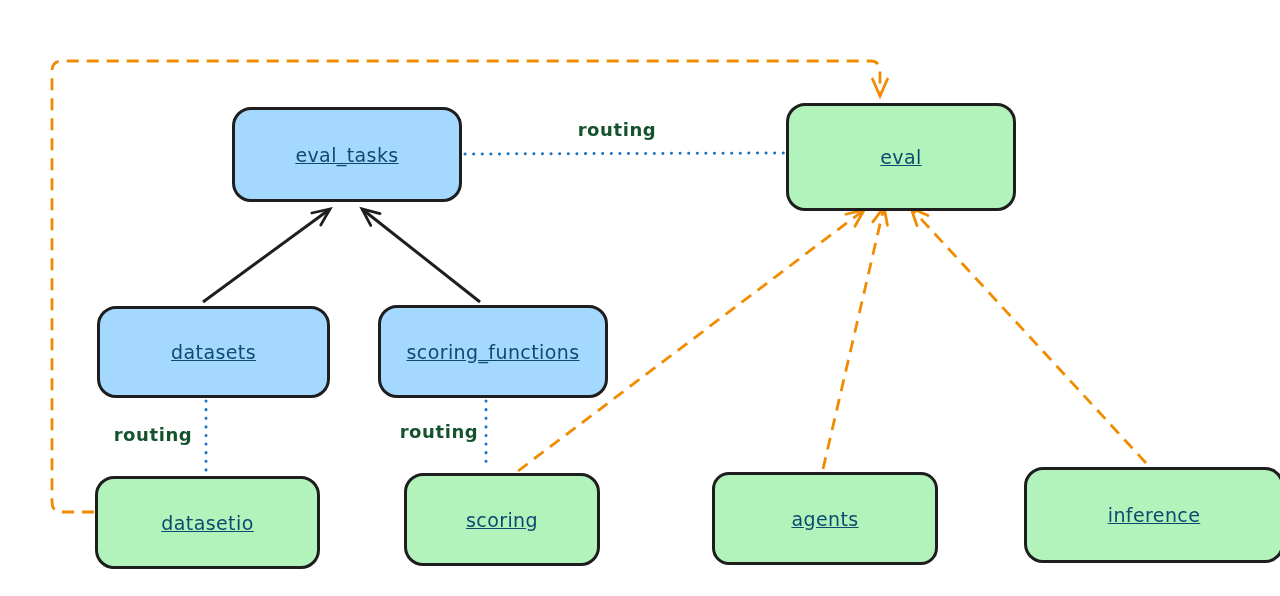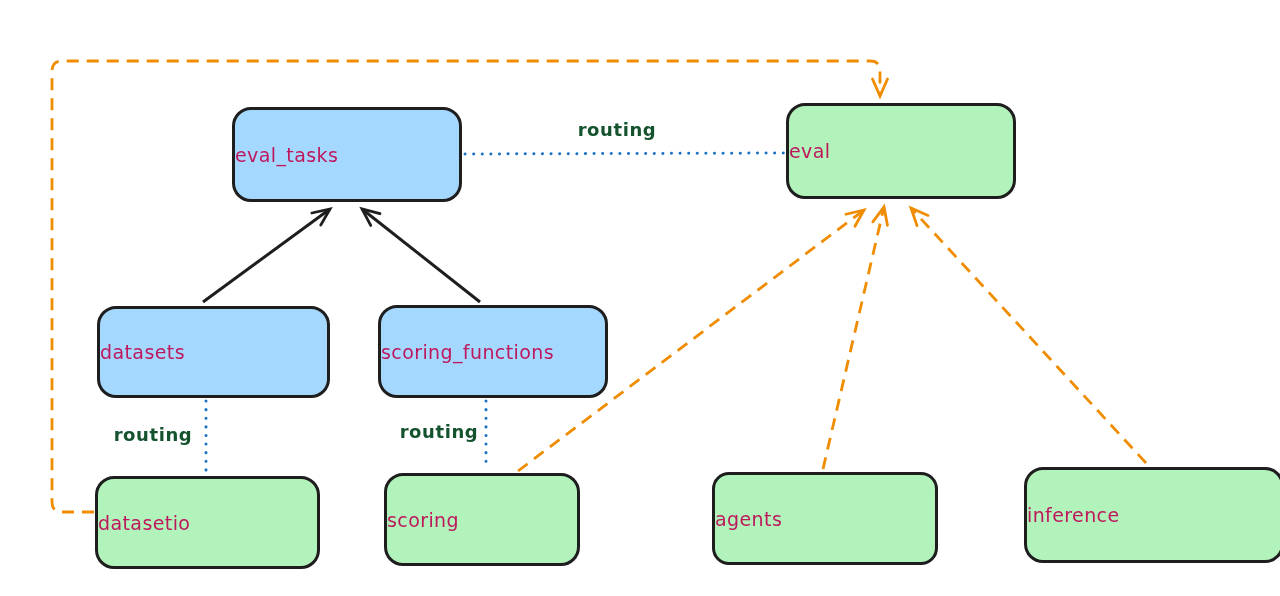--- a/index.html
+++ b/index.html
@@ -21,25 +21,26 @@
     width: 1280px;
     height: 596px;
   }
   .node {
     position: absolute;
     box-sizing: border-box;
     border: 3px solid #1e1e1e;
     border-radius: 19px;
     display: flex;
     align-items: center;
-    justify-content: flex-start;
+    justify-content: center;
     font-size: 19px;
     letter-spacing: 0.4px;
-    color: #be185d;
+    color: #0c4a6e;
     white-space: nowrap;
+    text-decoration: underline;
   }
   .node.blue  { background: #a5d8ff; }
   .node.green { background: #b2f2bb; }
   .edge-label {
     position: absolute;
     color: #14532d;
     font-weight: 700;
     font-size: 18px;
     letter-spacing: 0.6px;
     text-align: center;
@@ -96,37 +97,37 @@
 
     <path class="orange-dashed" marker-end="url(#arrow-orange)" d="M 823 469 L 884 207"></path>
 
     <path class="orange-dashed" marker-end="url(#arrow-orange)" d="M 1146 463 L 911 208"></path>
   </svg>
 
   <div class="node blue" style="left:232px; top:107px; width:230px; height:95px;">
     <span>eval_tasks</span>
   </div>
 
-  <div class="node green" style="left:786px; top:103px; width:230px; height:96px;">
+  <div class="node green" style="left:786px; top:103px; width:230px; height:108px;">
     <span>eval</span>
   </div>
 
   <div class="node blue" style="left:378px; top:305px; width:230px; height:93px;">
     <span>scoring_functions</span>
   </div>
 
   <div class="node blue" style="left:97px; top:306px; width:233px; height:92px;">
     <span>datasets</span>
   </div>
 
   <div class="node green" style="left:95px; top:476px; width:225px; height:93px;">
     <span>datasetio</span>
   </div>
 
-  <div class="node green" style="left:384px; top:473px; width:196px; height:93px;">
+  <div class="node green" style="left:404px; top:473px; width:196px; height:93px;">
     <span>scoring</span>
   </div>
 
   <div class="node green" style="left:712px; top:472px; width:226px; height:93px;border-radius:17px;">
     <span>agents</span>
   </div>
 
   <div class="node green" style="left:1024px; top:467px; width:260px; height:96px;">
     <span>inference</span>
   </div>

